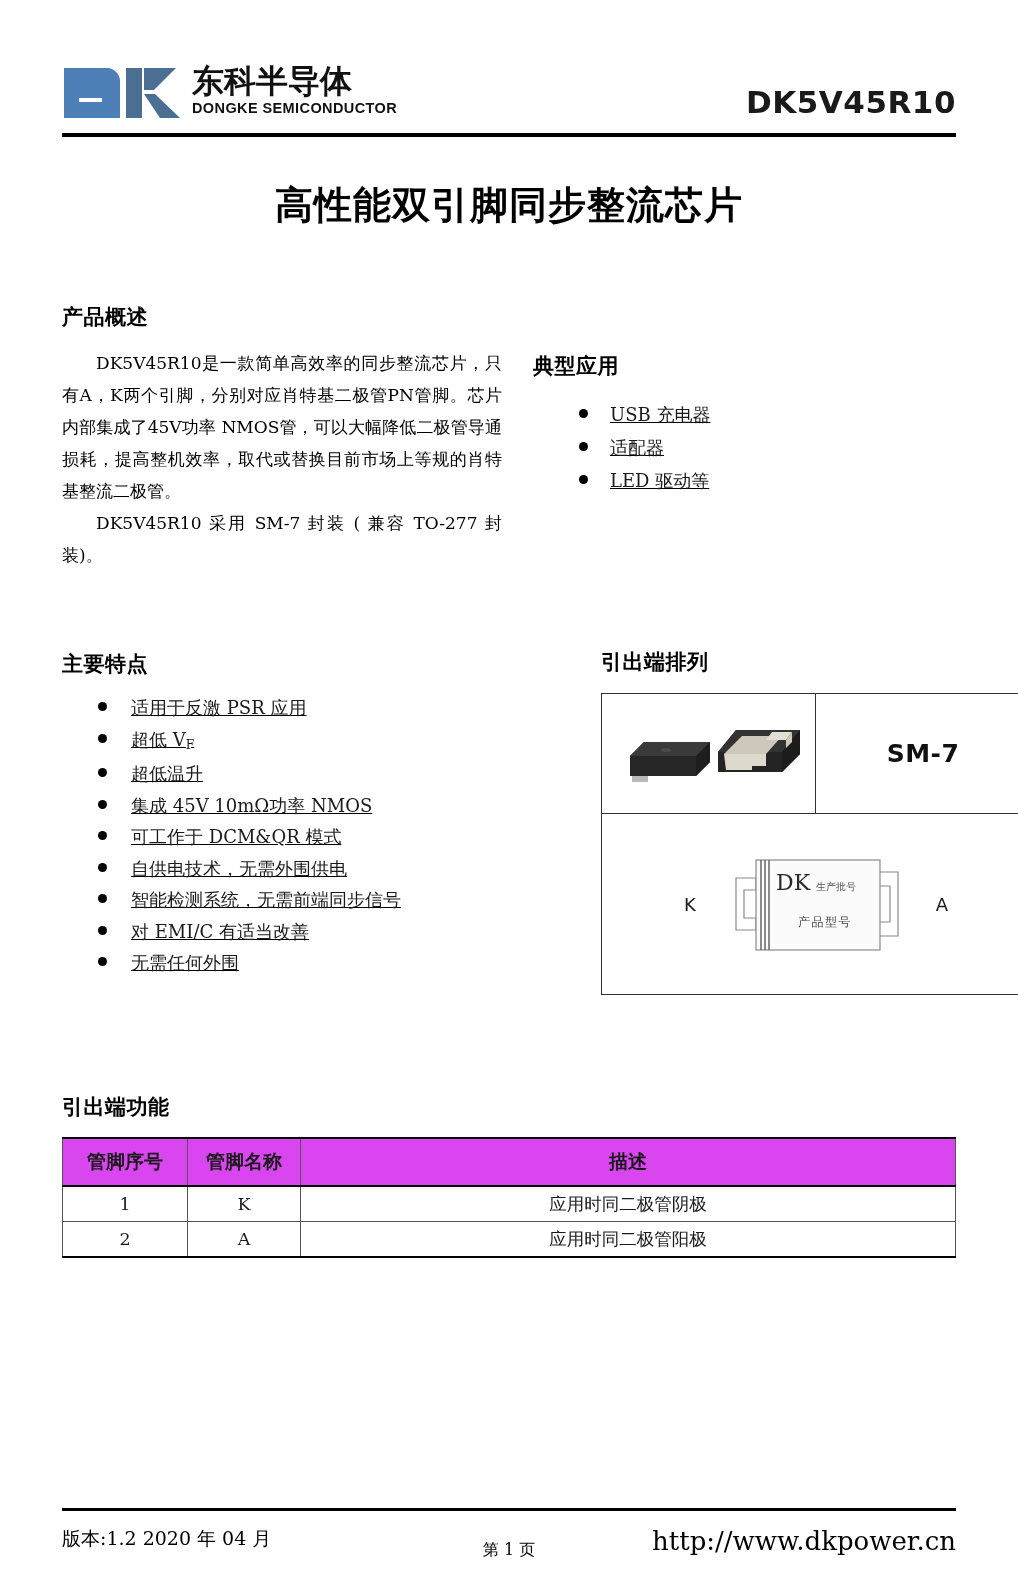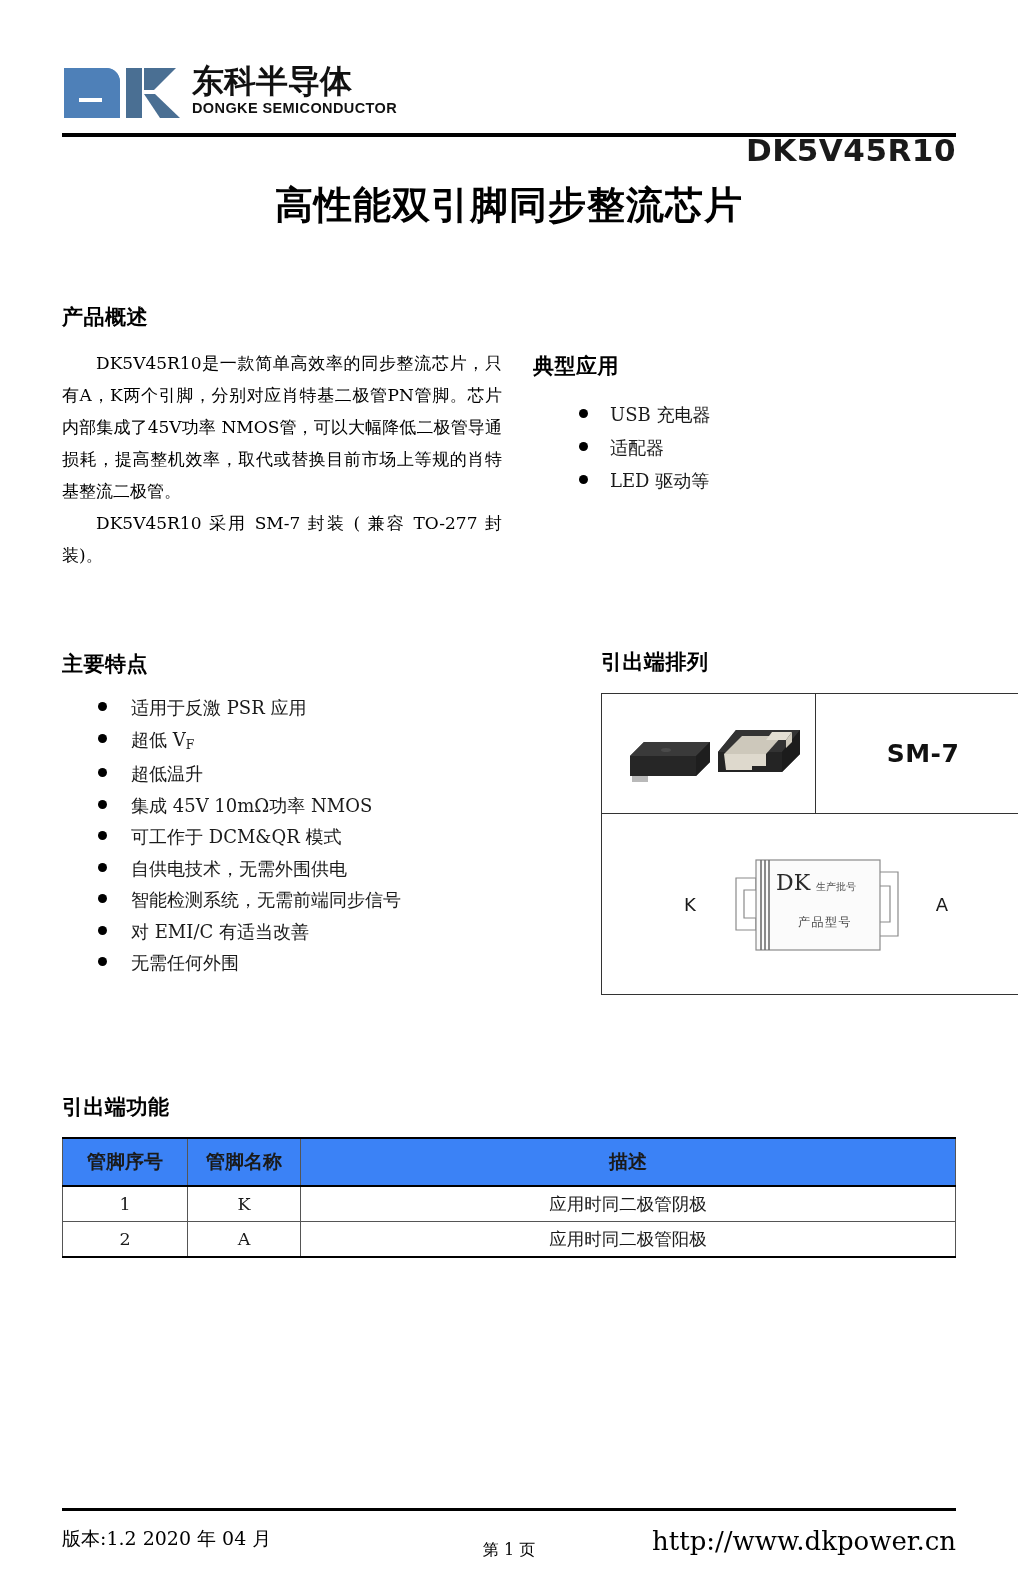--- a/index.html
+++ b/index.html
@@ -71,21 +71,20 @@
   .part-number {
     position: absolute;
     right: 0;
     top: 26px;
     font-family: "DejaVu Sans", "Liberation Sans", sans-serif;
     font-weight: bold;
     font-size: 31px;
     color: #1a1a1a;
     letter-spacing: 0.5px;
     white-space: nowrap;
-    margin-top: 48px;
   }
   .header-rule {
     position: absolute;
     left: 62px;
     top: 133px;
     width: 894px;
     height: 4px;
     background: #000000;
   }
 
@@ -138,20 +137,21 @@
     position: absolute;
     left: 533px;
     top: 352px;
     width: 420px;
   }
   .bullet-list {
     list-style: none;
     margin: 16px;
     padding: 0;
     margin-top: 18px;
+    text-decoration: underline;
   }
   .bullet-list li {
     display: flex;
     align-items: baseline;
     font-family: "DejaVu Serif", "Liberation Serif", serif;
     font-size: 18px;
     line-height: 31px;
     color: #1a1a1a;
   }
   .bullet-dot {
@@ -264,21 +264,21 @@
     table-layout: fixed;
   }
   .pin-table th,
   .pin-table td {
     border: 1px solid #555555;
     text-align: center;
     font-family: "DejaVu Serif", "Liberation Serif", serif;
     color: #1a1a1a;
   }
   .pin-table thead th {
-    background: #3b82f6;
+    background: #d946ef;
     font-weight: bold;
     font-size: 19px;
     height: 44px;
     border-top: 2.5px solid #000000;
     border-bottom: 2px solid #000000;
     font-family: "Liberation Sans", "DejaVu Sans", sans-serif;
   }
   .pin-table tbody td {
     height: 32px;
     font-size: 17.5px;

